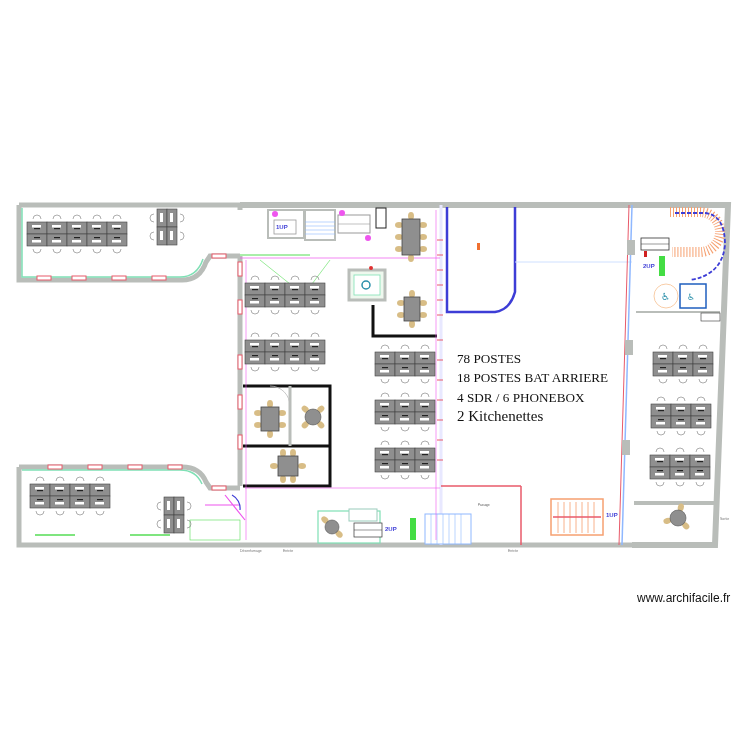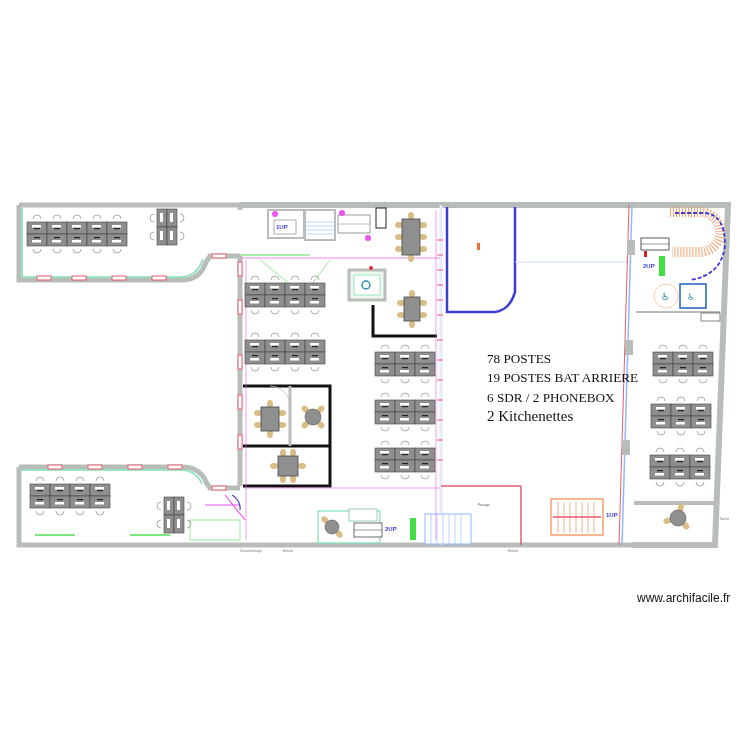--- a/index.html
+++ b/index.html
@@ -1,18 +1,18 @@
 <!DOCTYPE html>
 <html><head>
 <meta charset="utf-8">
 <style>
   html, body { margin:0; padding:0; background:#ffffff; }
   body { width:750px; height:750px; position:relative; overflow:hidden; font-family:"Liberation Serif", serif; }
   #plan { position:absolute; left:0; top:0; width:750px; height:750px; }
-  .legend { position:absolute; left:457px; top:349px; font-family:"Liberation Serif", serif; font-size:13.2px; color:#111; line-height:19.3px;margin-left:30px; }
+  .legend { position:absolute; left:457px; top:349px; font-family:"Liberation Serif", serif; font-size:13.2px; color:#111; line-height:19.3px; }
   .legend div { white-space:nowrap; }
   .legend .small { font-size:15px; }
   .watermark { position:absolute; left:637px; top:591px; font-family:Liberation Sans, sans-serif; font-size:12px; color:#111; }
 </style>
 </head>
 <body>
 
 <svg id="plan" viewBox="0 0 750 750" xmlns="http://www.w3.org/2000/svg">
 
   <g fill="none">
@@ -581,18 +581,18 @@
   <g font-family="Liberation Sans, sans-serif" font-size="3.5" fill="#777">
     <text x="240" y="552">Désenfumage</text>
     <text x="283" y="552">Entrée</text>
     <text x="508" y="552">Entrée</text>
     <text x="720" y="520">Sortie</text>
   </g>
 </svg>
 
 <div class="legend">
   <div>78 POSTES</div>
-  <div>19 POSTES BAT ARRIERE</div>
-  <div>6 SDR / 2 PHONEBOX</div>
+  <div>18 POSTES BAT ARRIERE</div>
+  <div>4 SDR / 6 PHONEBOX</div>
   <div class="small">2 Kitchenettes</div>
 </div>
 
 <div class="watermark">www.archifacile.fr</div>
 
 </body></html>

